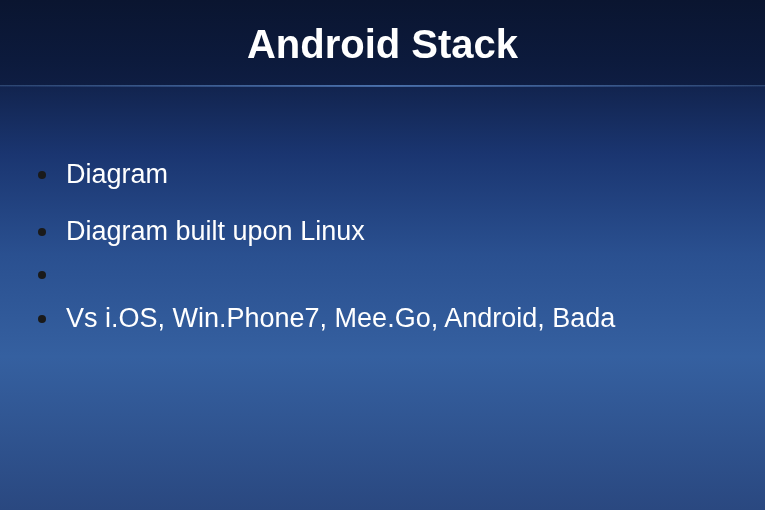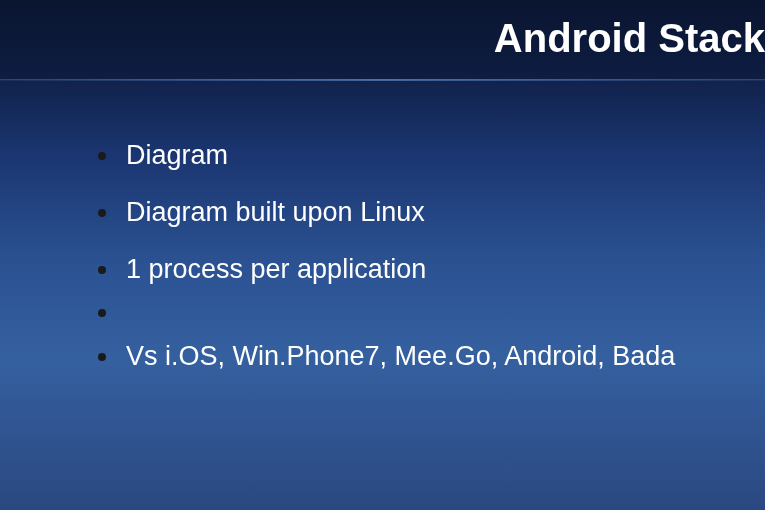--- a/index.html
+++ b/index.html
@@ -9,43 +9,44 @@
     }
     body {
       width: 765px;
       height: 510px;
       background: linear-gradient(180deg, #0a1530 0%, #0c1838 8%, #1a3570 30%, #2a5090 50%, #3560a0 70%, #2a4880 100%);
       font-family: Arial, Helvetica, sans-serif;
       overflow: hidden;
       position: relative;
     }
     .title-region {
-      padding-top: 16px;
+      padding-top: 22px;
       padding-bottom: 18px;
-      text-align: right;
+      text-align: center;
       background: linear-gradient(180deg, #0a1530 0%, #0c1a3c 70%, #0e1d42 100%);
       border-bottom: 1px solid rgba(80, 120, 180, 0.4);
       position: relative;
     }
     .title-region::after {
       content: "";
       position: absolute;
       left: 0;
       right: 0;
       bottom: -2px;
       height: 2px;
       background: linear-gradient(90deg, rgba(100,150,220,0.1), rgba(100,150,220,0.6), rgba(100,150,220,0.1));
     }
     .title {
       color: #ffffff;
       font-size: 40px;
       font-weight: bold;
     }
     .content {
-      padding: 58px 70px 0 98px;
+      padding: 58px 70px 0 38px;
+      margin-top: 13px;
     }
     .bullet-item {
       display: flex;
       align-items: center;
       margin-bottom: 22px;
       color: #ffffff;
       font-size: 27px;
     }
     .bullet-dot {
       width: 8px;
@@ -70,22 +71,18 @@
   <div class="bullet-item">
     <div class="bullet-dot"></div>
     <div class="bullet-text">Diagram</div>
   </div>
   <div class="bullet-item">
     <div class="bullet-dot"></div>
     <div class="bullet-text">Diagram built upon Linux</div>
   </div>
   <div class="bullet-item">
     <div class="bullet-dot"></div>
-    <div class="bullet-text">1 process per application</div>
-  </div>
-  <div class="bullet-item">
-    <div class="bullet-dot"></div>
   </div>
   <div class="bullet-item">
     <div class="bullet-dot"></div>
     <div class="bullet-text">Vs i.OS, Win.Phone7, Mee.Go, Android, Bada</div>
   </div>
 </div>
 
 </body></html>

